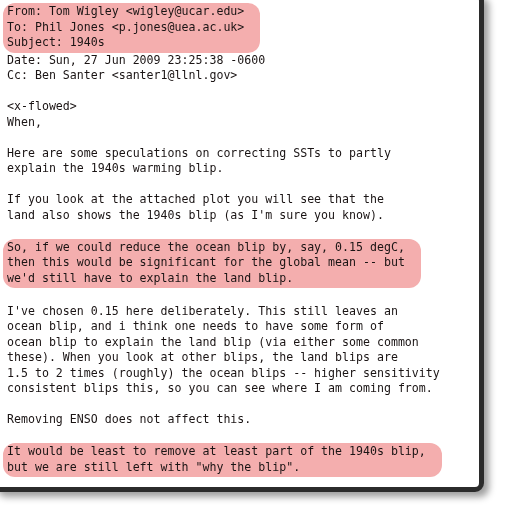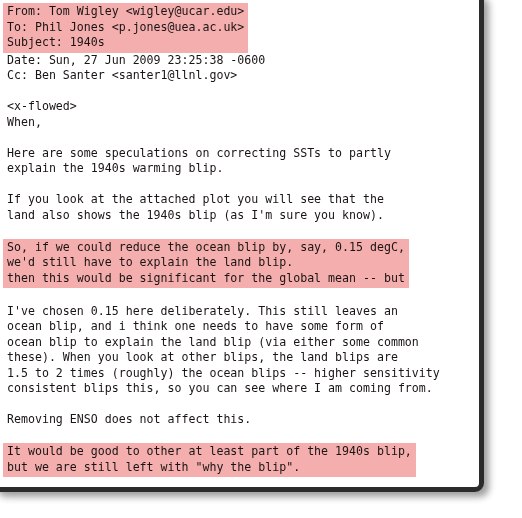--- a/index.html
+++ b/index.html
@@ -49,22 +49,23 @@
     letter-spacing: 0px;
     height: 15.5px;
   }
   .blank { height: 15.5px; }
 
   
   .hl {
     background: #f4aeae;
     display: block;
     width: fit-content;
-    padding: 1px 4px 2px 4px;
+    padding: 1px 16px 2px 4px;
     margin-left: -4px;
+    border-radius: 12px;
   }
   .hl .line { height: 15.5px; }
   .para { display: block; }
 </style>
 </head>
 <body>
 
 <div id="page">
   <div id="doc-frame">
     <div id="doc-body">
@@ -98,22 +99,22 @@
 
       <div class="para">
         <div class="line">If you look at the attached plot you will see that the</div>
         <div class="line">land also shows the 1940s blip (as I'm sure you know).</div>
       </div>
 
       <div class="blank"></div>
 
       <div class="hl">
         <div class="line">So, if we could reduce the ocean blip by, say, 0.15 degC,</div>
+        <div class="line">then this would be significant for the global mean -- but</div>
         <div class="line">we'd still have to explain the land blip.</div>
-        <div class="line">then this would be significant for the global mean -- but</div>
       </div>
 
       <div class="blank"></div>
 
       <div class="para">
         <div class="line">I've chosen 0.15 here deliberately. This still leaves an</div>
         <div class="line">ocean blip, and i think one needs to have some form of</div>
         <div class="line">ocean blip to explain the land blip (via either some common</div>
         <div class="line">these). When you look at other blips, the land blips are</div>
         <div class="line">1.5 to 2 times (roughly) the ocean blips -- higher sensitivity</div>
@@ -122,19 +123,19 @@
 
       <div class="blank"></div>
 
       <div class="para">
         <div class="line">Removing ENSO does not affect this.</div>
       </div>
 
       <div class="blank"></div>
 
       <div class="hl">
-        <div class="line">It would be good to other at least part of the 1940s blip,</div>
+        <div class="line">It would be least to remove at least part of the 1940s blip,</div>
         <div class="line">but we are still left with "why the blip".</div>
       </div>
 
     </div>
   </div>
 </div>
 
 </body></html>

